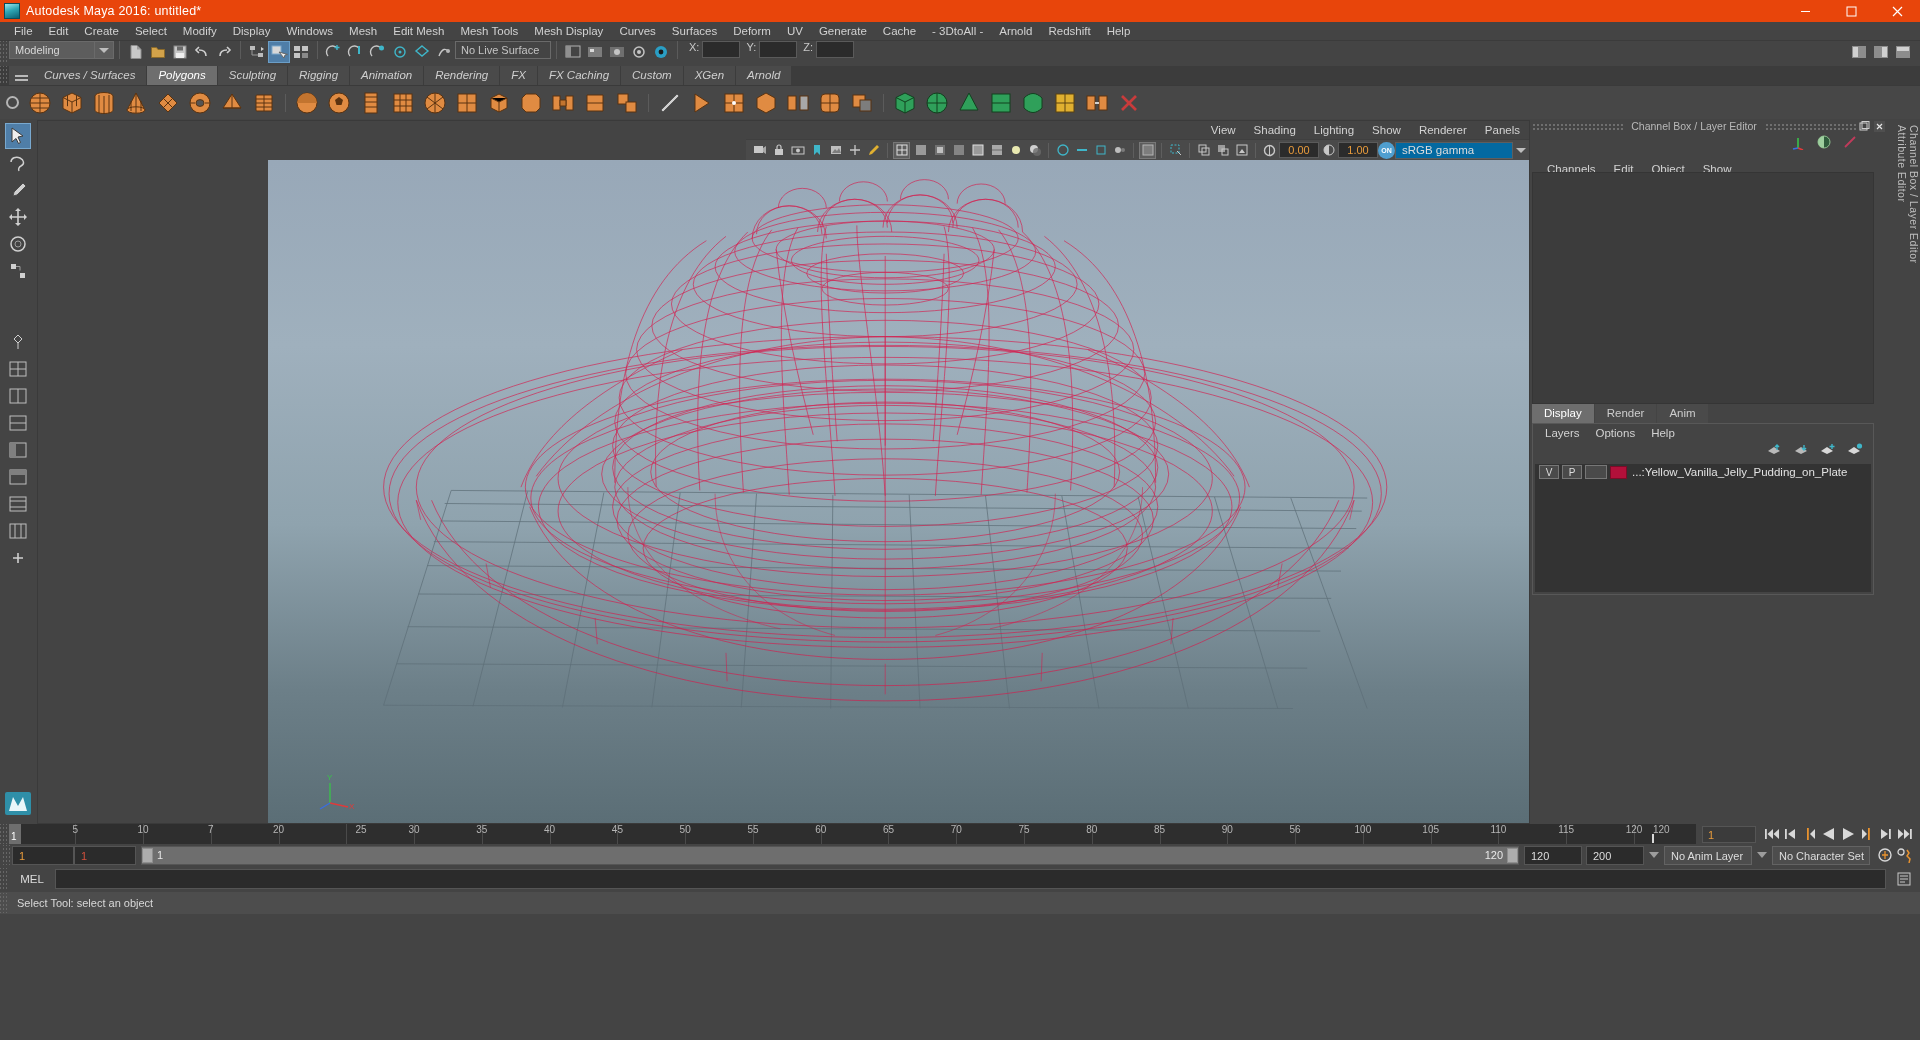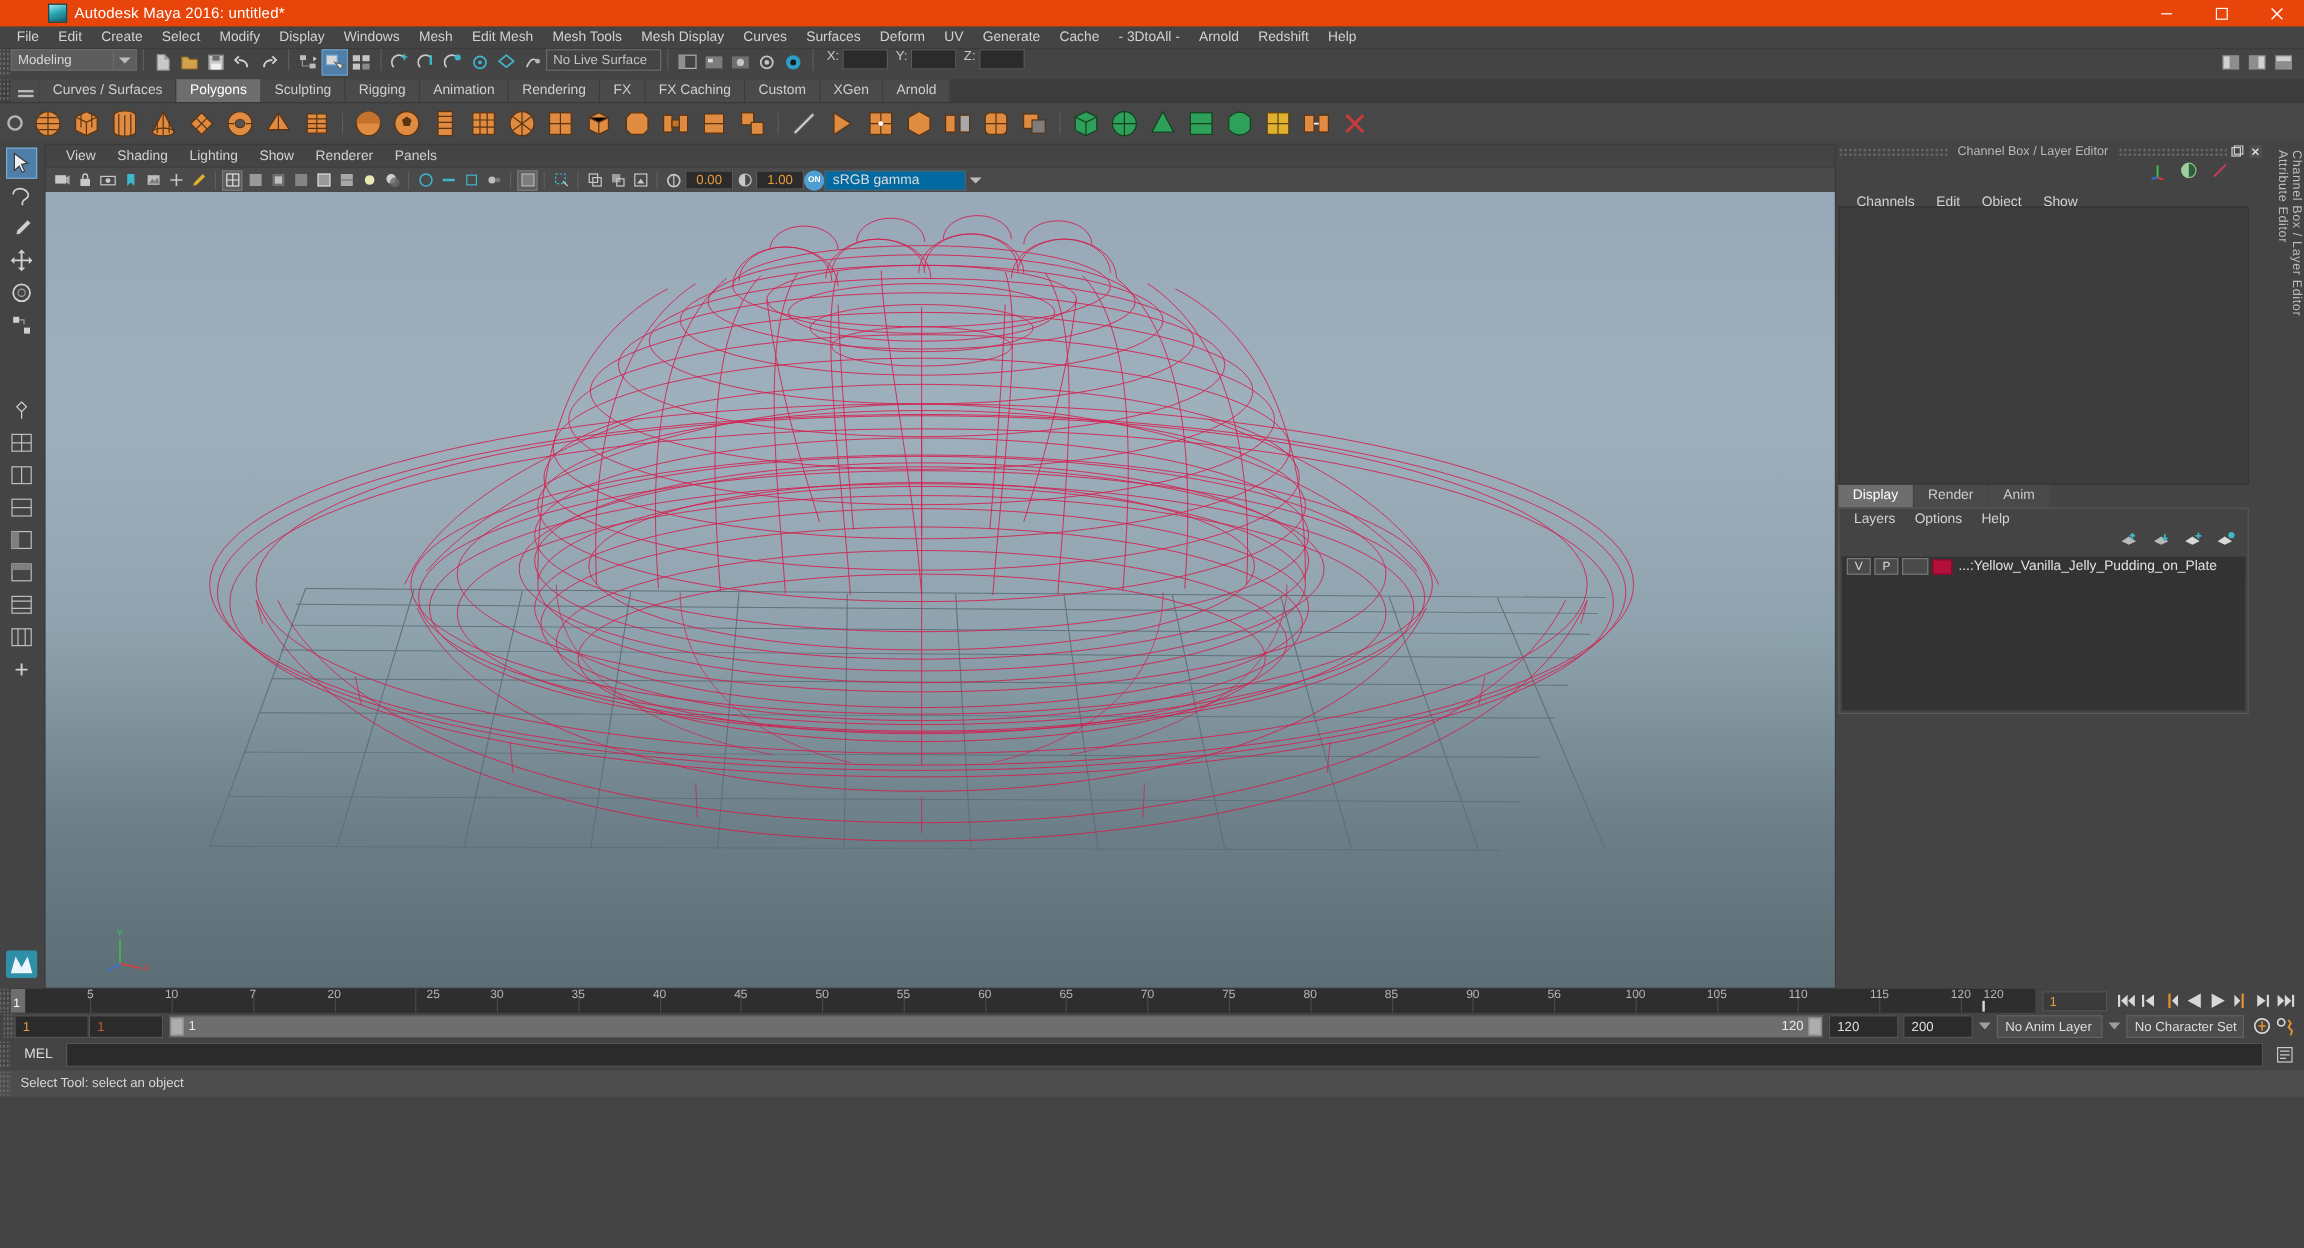--- a/index.html
+++ b/index.html
@@ -1,20 +1,20 @@
 <!DOCTYPE html>
 <html><head>
 <meta charset="utf-8">
 <style>
   * { box-sizing: border-box; margin:0; padding:0; }
   html,body { width:1920px; height:1040px; overflow:hidden; background:#444; }
   body { font-family:"Liberation Sans", sans-serif; font-size:12px; color:#c8c8c8; -webkit-font-smoothing:antialiased; }
 
   
-  .titlebar { height:22px; background:#e8450b; display:flex; align-items:center; position:relative;padding-left:36px; }
+  .titlebar { height:22px; background:#e8450b; display:flex; align-items:center; position:relative; }
   .title-logo { width:16px; height:16px; margin:0 6px 0 4px; background:linear-gradient(160deg,#9fe8ef 0%, #2fa7b5 45%, #0d5f70 100%); border:1px solid #0a4d5c; flex:0 0 auto; }
   .title-text { font-size:12.5px; color:#fff; letter-spacing:.2px; }
   .win-btns { position:absolute; right:0; top:0; height:22px; display:flex; }
   .win-btn { width:46px; height:22px; display:flex; align-items:center; justify-content:center; color:#fff; font-size:13px; }
   .win-btn svg { display:block; }
 
   
   .menubar { height:18px; background:#444; display:flex; align-items:center; padding-left:6px; }
   .menu-item { padding:0 8px; font-size:11.5px; color:#d2d2d2; line-height:18px; white-space:nowrap; }
 
@@ -28,40 +28,40 @@
   .tbtn { width:22px; height:22px; display:flex; align-items:center; justify-content:center; }
   .tbtn.active { background:#4f7ea8; border:1px solid #6b9ec7; }
   .livefield { width:96px; height:18px; background:#444; border:1px solid #6a6a6a; color:#c4c4c4; font-size:11px; line-height:17px; padding-left:5px; }
   .axislbl { font-size:11px; color:#c8c8c8; margin:0 3px 0 6px; }
   .axisfield { width:38px; height:17px; background:#2b2b2b; border:1px solid #5a5a5a; }
 
   
   .shelftabrow { height:19px; background:#3c3c3c; display:flex; align-items:flex-end; }
   .shelf-hamb { width:24px; height:19px; display:flex; align-items:center; justify-content:center; background:#4a4a4a; }
   .shelf-hamb span { display:block; width:13px; height:2px; background:#b9b9b9; box-shadow:0 4px 0 #b9b9b9; }
-  .shelftab { height:19px; line-height:19px; padding:0 11px; font-size:11.5px; color:#cfcfcf; background:#4a4a4a; border-right:1px solid #3c3c3c; white-space:nowrap; }
+  .shelftab { height:19px; line-height:19px; padding:0 11px; font-size:11.5px; color:#cfcfcf; background:#4a4a4a; border-right:1px solid #3c3c3c; white-space:nowrap;font-style:italic; }
   .shelftab.sel { background:#6e6e6e; color:#fff; }
 
   
   .shelfbar { height:34px; background:#474747; display:flex; align-items:center; border-top:1px solid #3a3a3a; }
   .shelf-left { width:24px; height:34px; display:flex; align-items:center; justify-content:center; }
   .shelf-left .dot { width:13px; height:13px; border:2px solid #b5b5b5; border-radius:50%; }
   .sicon { width:30px; height:30px; margin:0 1px; display:flex; align-items:center; justify-content:center; }
   .sicon svg { display:block; }
 
   
   .main { display:flex; height:705px; background:#444; }
   .toolbox { width:36px; background:#444; padding-top:4px; display:flex; flex-direction:column; align-items:center; }
   .tool { width:26px; height:26px; margin-bottom:1px; display:flex; align-items:center; justify-content:center; border:1px solid transparent; }
   .tool.sel { background:#4f7ea8; border:1px solid #79a9cf; }
   .tool-gap { height:44px; }
   .maya-logo { margin-top:auto; margin-bottom:6px; width:30px; height:30px; }
 
   
-  .viewwrap { flex:1; display:flex; flex-direction:column; background:#444; border:1px solid #3a3a3a; margin:1px 0 0 1px; }
+  .viewwrap { flex:1; display:flex; flex-direction:column; background:#444; border:1px solid #3a3a3a; margin:1px 0 0 1px;align-items:flex-end; }
   .viewmenu { height:18px; background:#444; display:flex; align-items:center; padding-left:8px; }
   .viewmenu .menu-item { font-size:11.5px; padding:0 9px; }
   .viewtools { height:21px; background:#4a4a4a; display:flex; align-items:center; padding-left:4px; border-top:1px solid #3f3f3f; }
   .vtbtn { width:17px; height:17px; margin:0 1px; display:flex; align-items:center; justify-content:center; }
   .vtbtn.on { background:#5d5d5d; border:1px solid #787878; }
   .vsep { width:1px; height:15px; background:#5e5e5e; margin:0 4px; }
   .numfield { width:40px; height:16px; background:#2b2b2b; border:1px solid #5a5a5a; color:#e89b3c; font-size:11px; text-align:center; line-height:15px; }
   .onbtn { width:17px; height:17px; border-radius:50%; background:#4f9fd0; color:#fff; font-size:7px; display:flex; align-items:center; justify-content:center; font-weight:bold; }
   .gammasel { width:118px; height:17px; background:#0369a1; border:1px solid #5e5e5e; color:#dcdcdc; font-size:11.5px; line-height:16px; padding-left:6px; display:flex; align-items:center; }
   .gammaarrow { width:16px; height:17px; display:flex; align-items:center; justify-content:center; }

